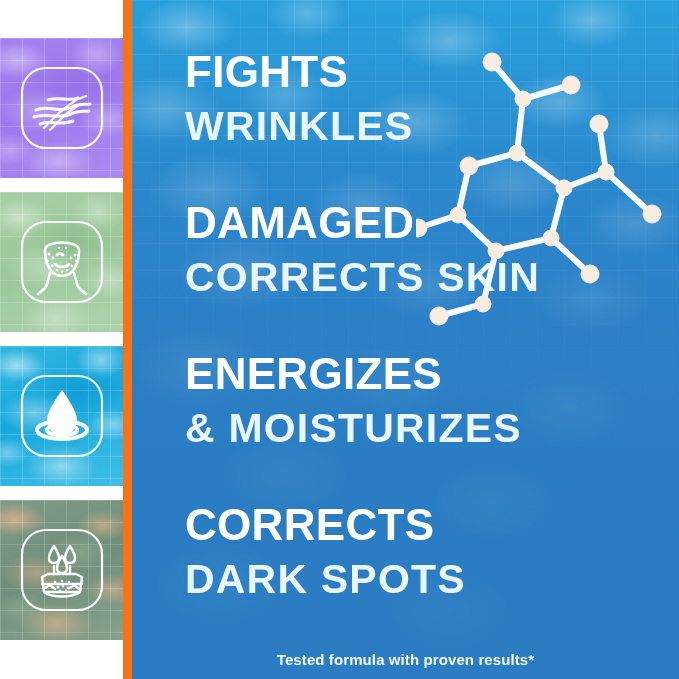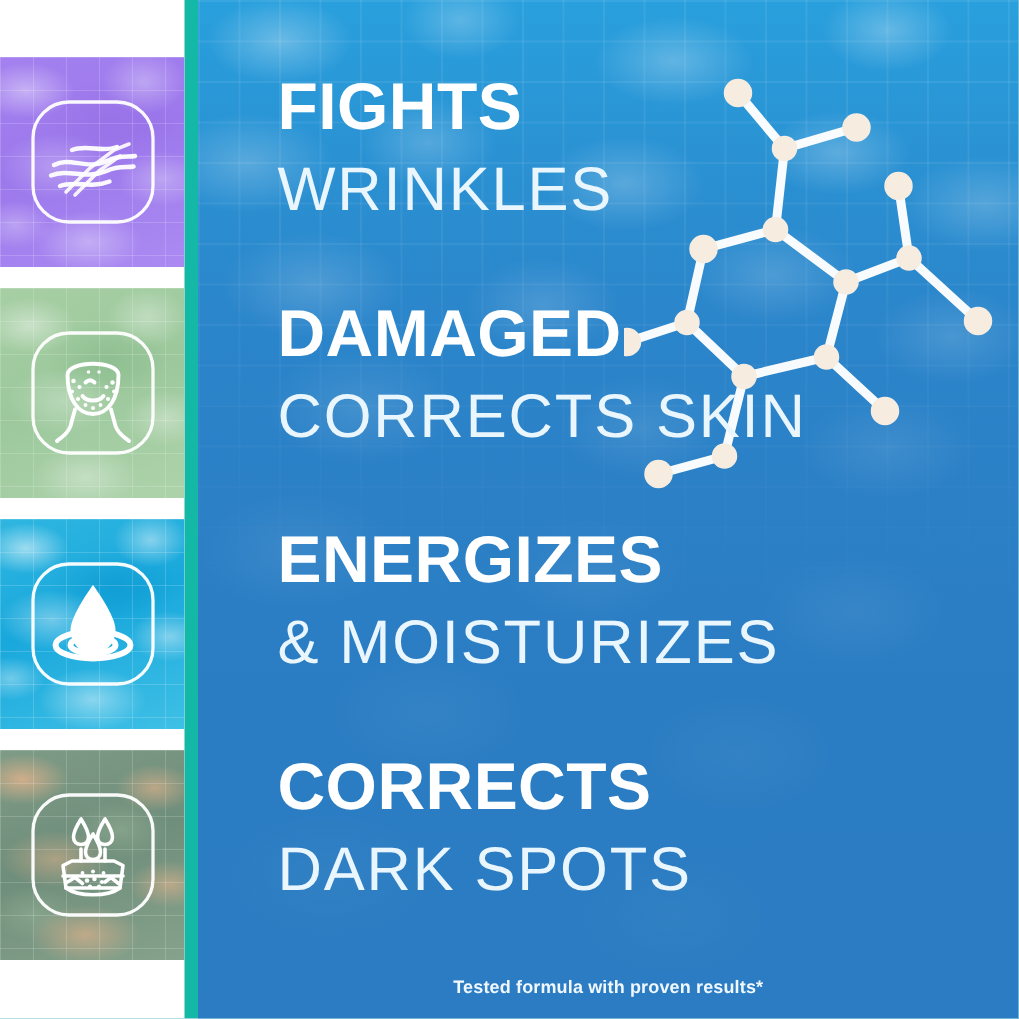--- a/index.html
+++ b/index.html
@@ -6,21 +6,21 @@
   * { margin:0; padding:0; box-sizing:border-box; }
   html, body {
     width:679px; height:679px;
     background:#ffffff;
     font-family:"Liberation Sans", sans-serif;
     overflow:hidden;
   }
   #stage {
     position:relative;
     width:679px; height:679px;
-    background:#14b8a6;
+    background:#f97316;
   }
 
   
   #thumb-rail {
     position:absolute;
     left:0; top:0;
     width:123px; height:679px;
     background:#ffffff;
   }
   .thumb {
@@ -156,34 +156,34 @@
   .benefit .headline {
     font-size:44px;
     font-weight:bold;
     color:#ffffff;
     letter-spacing:.3px;
     line-height:1.0;
     white-space:nowrap;
   }
   .benefit .subline {
     font-size:41px;
-    font-weight:400;
+    font-weight:700;
     color:#eaf6fd;
     letter-spacing:1.2px;
     line-height:1.0;
     margin-top:12px;
     white-space:nowrap;
   }
 
   #footnote {
     position:absolute;
     left:0; right:0;
     top:651px;
     text-align:center;
-    font-size:12px;
+    font-size:15px;
     font-weight:bold;
     color:#f0f8fe;
     letter-spacing:.1px;
   }
 </style>
 </head>
 <body>
 
 <div id="stage">
 

